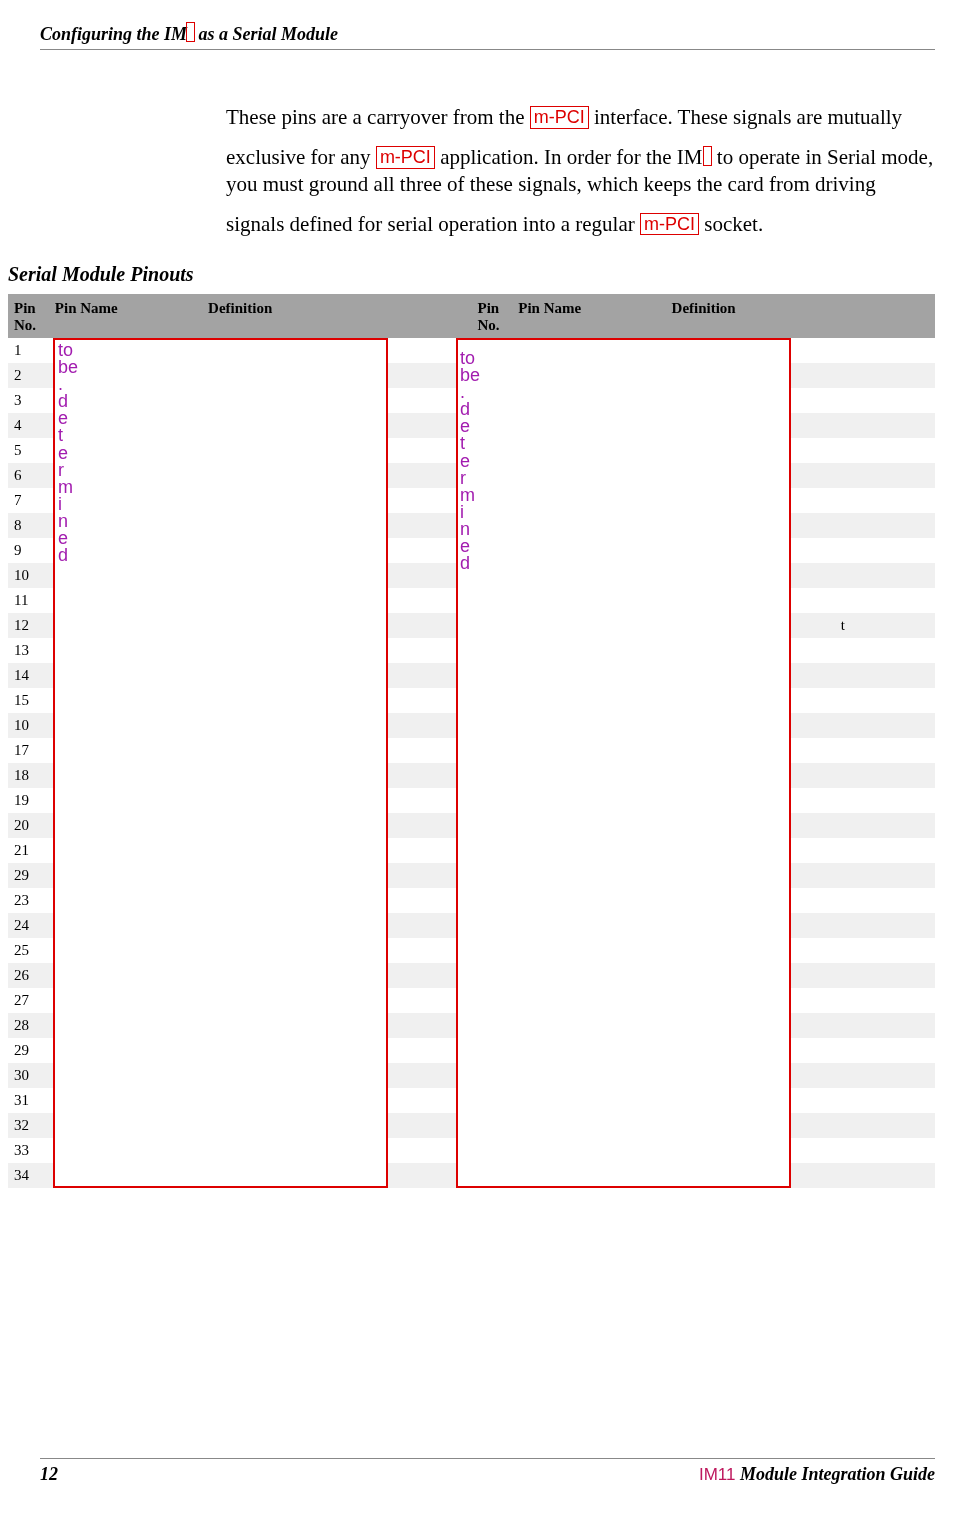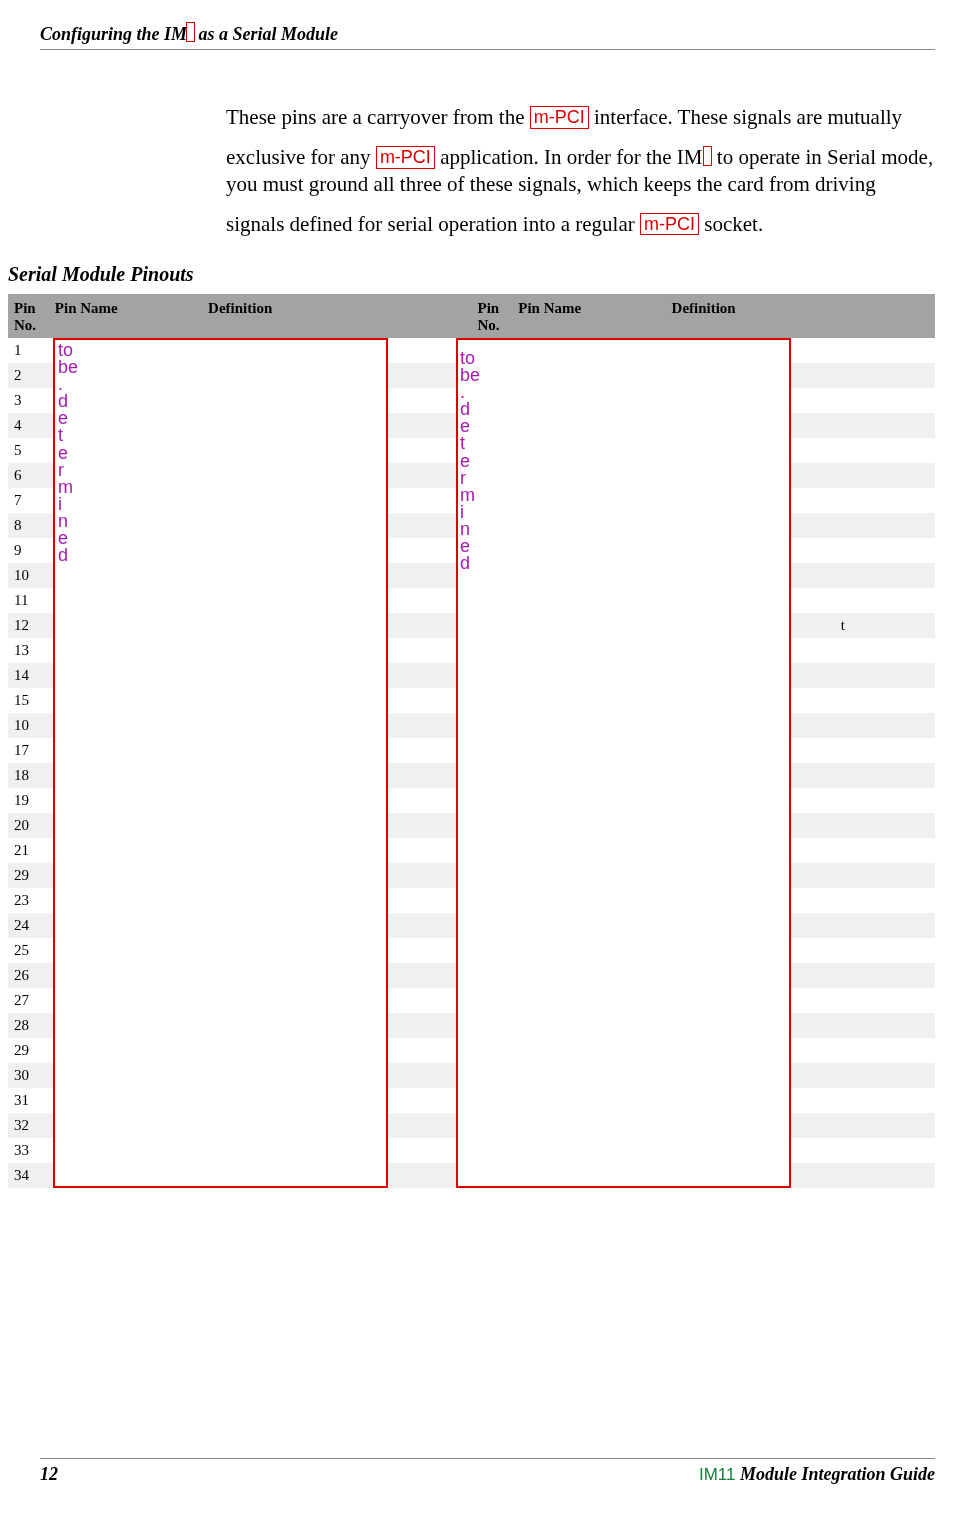--- a/index.html
+++ b/index.html
@@ -24,21 +24,21 @@
 .overlay2 { left: 448px; top: 0px; width: 335px; height: 844px; }
 .tbd { position: absolute; color: #a21caf; font-family: Arial, sans-serif; font-size: 18px; line-height: 0.95; }
 .tbd1 { left: 50px; top: 4px; }
 .tbd2 { left: 452px; top: 10px; }
 .tbd span { display: block; }
 .footer { position: absolute; bottom: 30px; left: 0; right: 0; }
 .footer-hr { border-top: 1px solid #888; margin: 0 40px 5px 40px; }
 .footer-row { display: flex; justify-content: space-between; padding: 0 40px; font-family: Georgia, serif; }
 .pg { font-weight: bold; font-style: italic; font-size: 18px; }
 .guide { font-size: 18px; font-style: italic; font-weight: bold; }
-.im11 { color: #15803d; font-family: Arial, sans-serif; font-style: normal; font-weight: normal; font-size: 17px; }
+.im11 { color: #be185d; font-family: Arial, sans-serif; font-style: normal; font-weight: normal; font-size: 17px; }
 </style>
 </head>
 <body>
 
 <div class="header">
   <span>Configuring the IM</span><span class="header-box"></span><span> as a Serial Module</span>
 </div>
 <div class="hr"></div>
 
 <div class="para">

